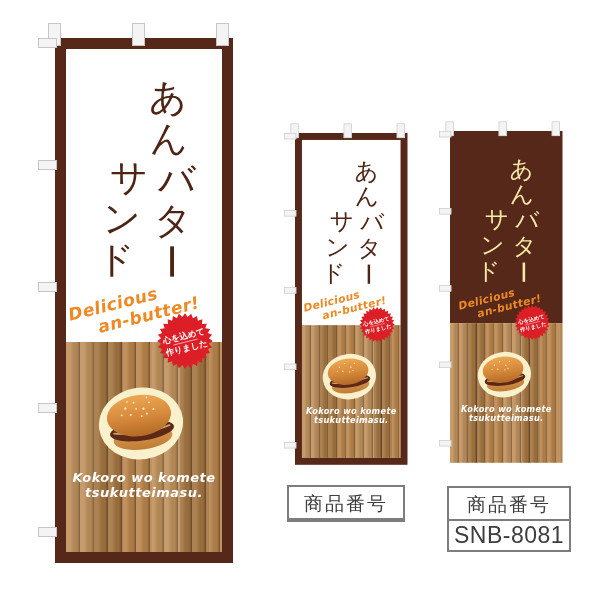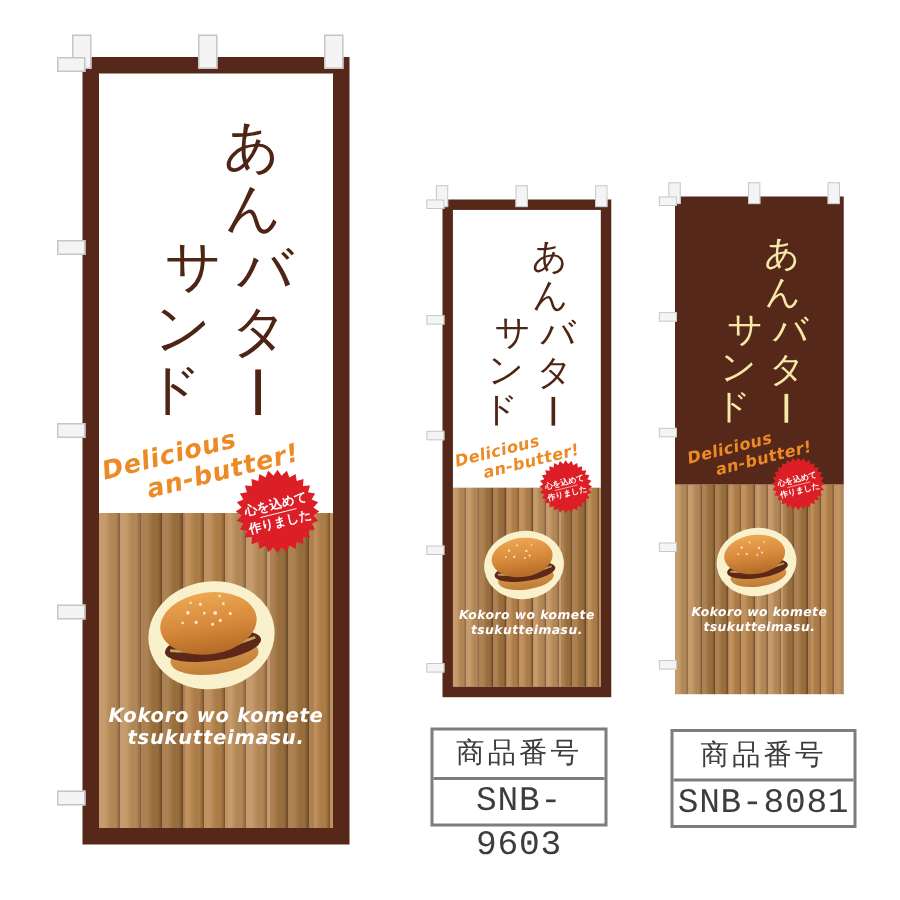--- a/index.html
+++ b/index.html
@@ -122,21 +122,21 @@
   .tt1 { left:-7px; } .tt2 { left:77px; } .tt3 { left:161px; }
   .tab-side { width:19px; height:10px; left:-17px; }
   .ts1 { top:0px; } .ts2 { top:122px; } .ts3 { top:244px; }
   .ts4 { top:365px; } .ts5 { top:489px; }
 
   
   .label-box {
     position:absolute;
     border:2px solid var(--label-border,#7d7d7d);
     background:#ffffff;
-    font-family:Liberation Mono, monospace;
+    font-family:Liberation Sans, sans-serif;
     color:var(--label-text,#3d3d3d);
     text-align:center;
   }
   #label-1 { left:287px; top:485px; width:118px; }
   #label-2 { left:447px; top:486px; width:124px; }
   .label-head {
     height:33px; line-height:33px; font-size:19px; letter-spacing:2px;
     border-bottom:2px solid var(--label-border,#7d7d7d);
   }
   .label-code { height:29px; line-height:29px; font-size:23px; letter-spacing:0.5px; }
@@ -363,18 +363,17 @@
   <div class="tab tab-top tt3"></div>
   <div class="tab tab-side ts1"></div>
   <div class="tab tab-side ts2"></div>
   <div class="tab tab-side ts3"></div>
   <div class="tab tab-side ts4"></div>
   <div class="tab tab-side ts5"></div>
 </div>
 
 <div class="label-box" id="label-1">
   <div class="label-head">商品番号</div>
-  <div class="label-code">SNB-9603</div>
 </div>
 <div class="label-box" id="label-2">
   <div class="label-head">商品番号</div>
   <div class="label-code">SNB-8081</div>
 </div>
 
 </body></html>

